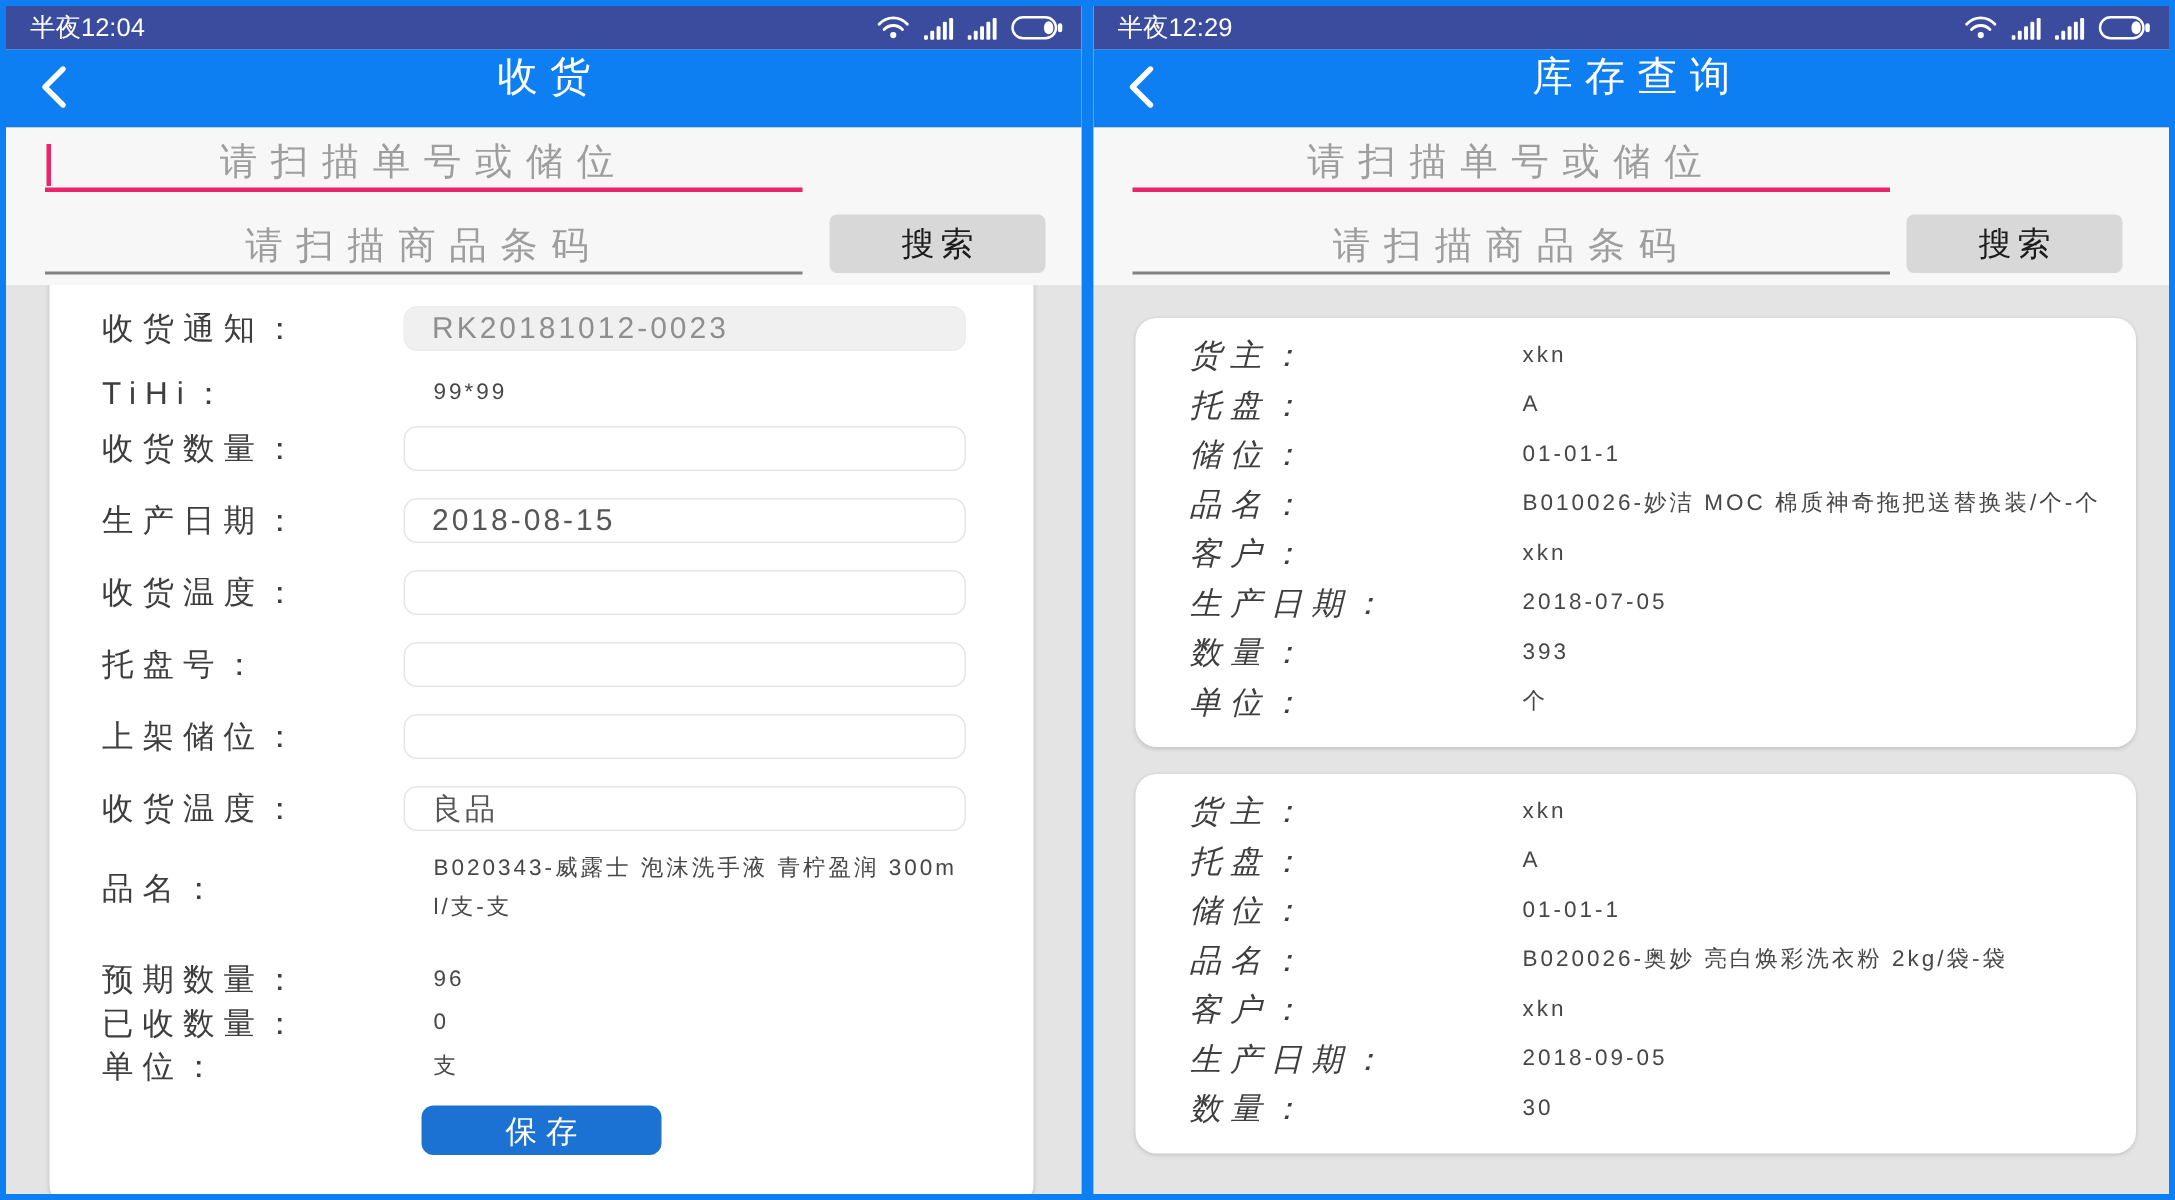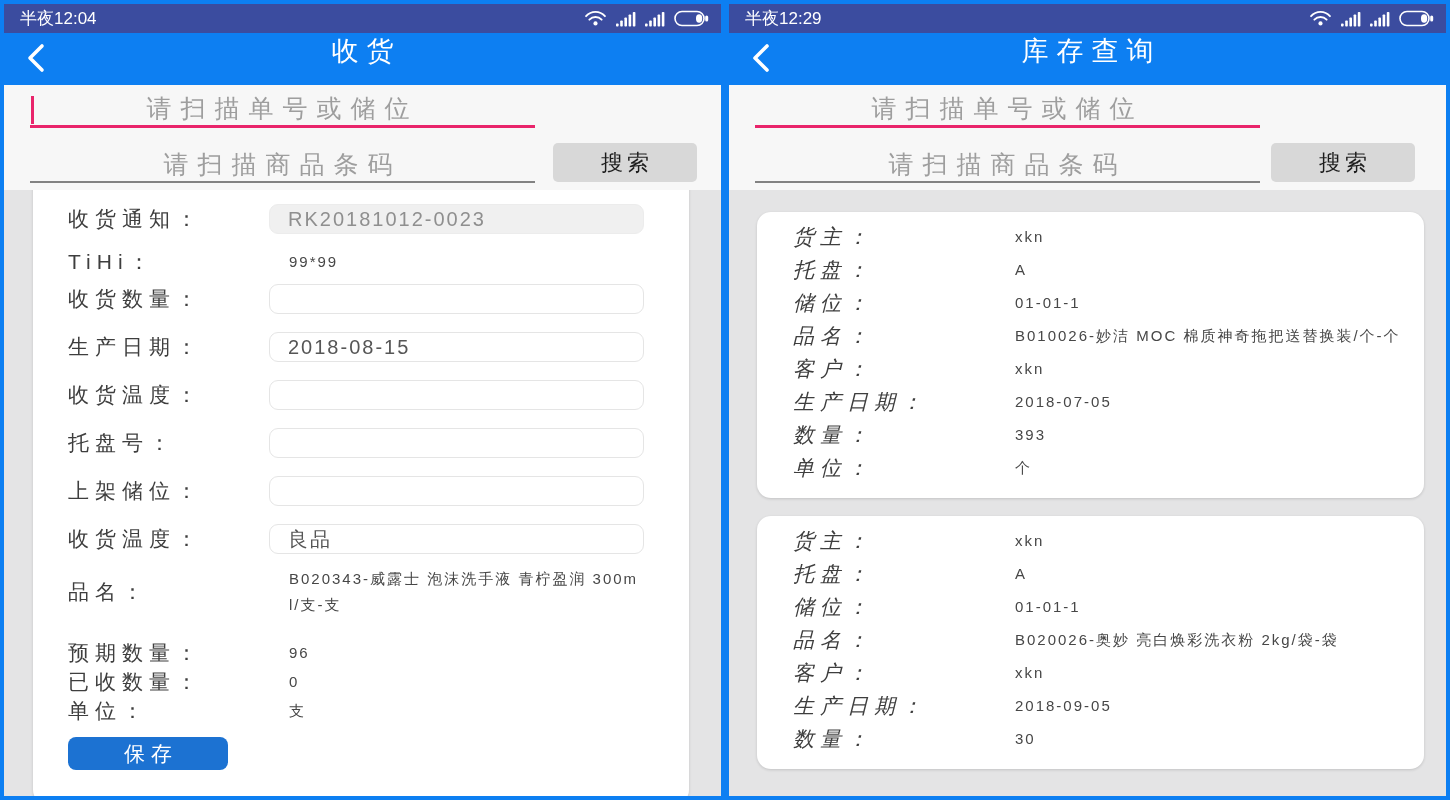--- a/index.html
+++ b/index.html
@@ -60,21 +60,21 @@
   .form-card .val { padding-left:20px; width:375px; }
   .input-box {
     width:375px; height:30px; border:1px solid #e5e5e5; border-radius:9px; background:#fff;
     padding:0 18px; font-size:20px; color:#565656; letter-spacing:2px; outline:none;
     font-family:inherit;
   }
   .input-box.readonly { background:#f0f0f0; border-color:#ececec; color:#8f8f8f; }
 
   .mt13{margin-top:13px;} .mt8{margin-top:8px;} .mt18{margin-top:18px;} .mt12{margin-top:12px;} .mt6{margin-top:20px;}
   .two-line { min-height:52px; }
-  .save-row { margin-top:12px; justify-content:flex-start; }
+  .save-row { margin-top:12px; justify-content:center; }
   .save-btn {
     width:160px; height:33px; background:#1c72d2; color:#fff; border:none; border-radius:8px;
     font-size:21px; letter-spacing:6px; text-indent:6px; font-family:inherit; cursor:pointer;
   }
 
   
   .inv-card { margin:22px 22px 0 28px; padding:10px 20px 12px 36px; }
   .inv-card .row { min-height:30px; margin-bottom:3px; }
   .inv-card .lbl { width:222px;font-style:italic; }
   .inv-card .val { max-width:392px; }

